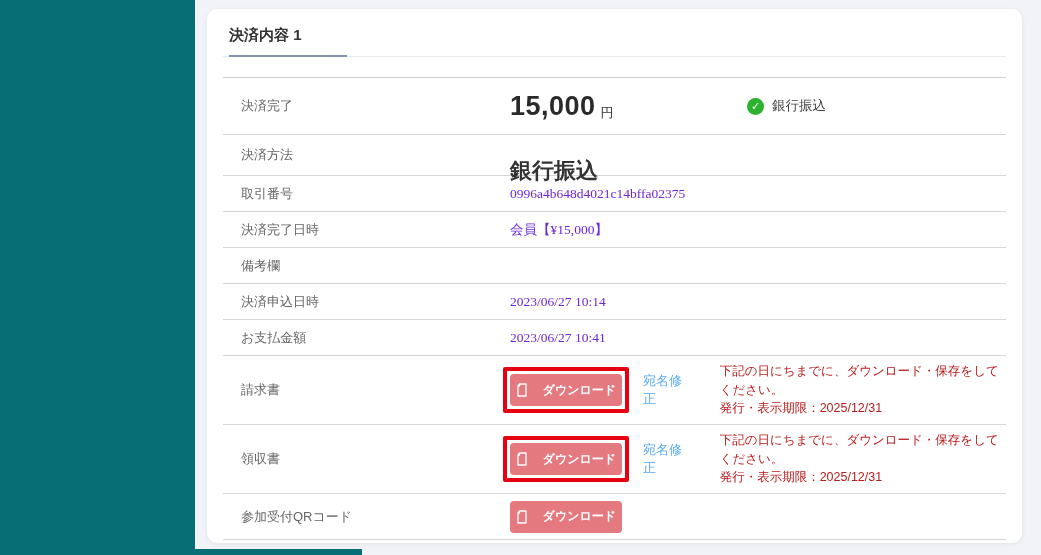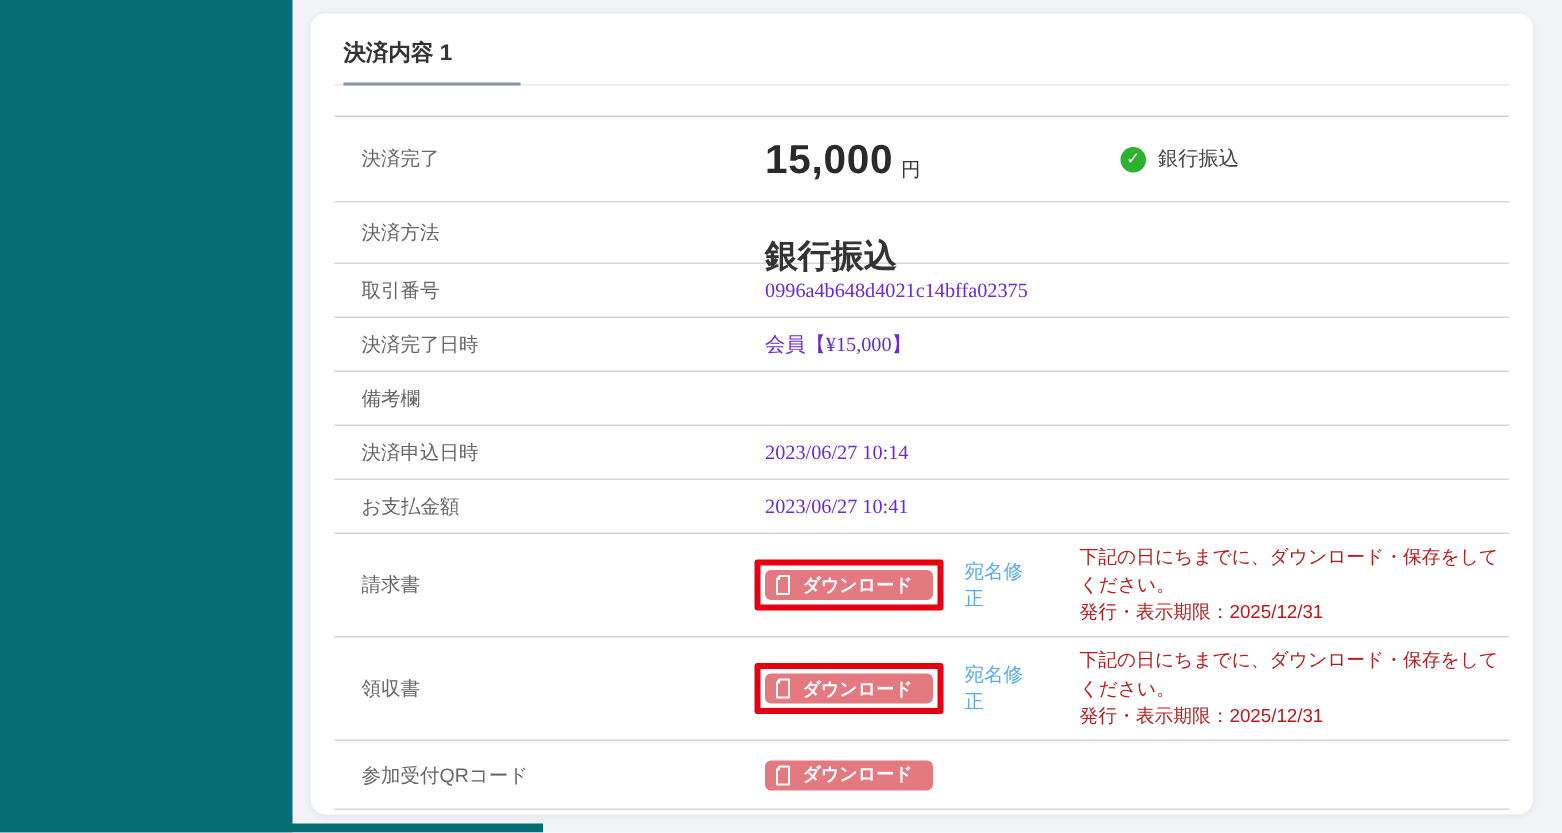--- a/index.html
+++ b/index.html
@@ -23,22 +23,22 @@
   .status{display:flex;align-items:center;margin-left:62px;}
   .check-circle{width:17px;height:17px;border-radius:50%;background:#2cb22c;color:#fff;
     font-size:11px;font-weight:bold;display:flex;align-items:center;justify-content:center;line-height:1;}
   .status-text{font-size:13.5px;color:#444;margin-left:8px;}
   .row-method{height:41px;}
   .method-value{font-size:22px;font-weight:bold;color:#333;margin-top:32px;}
   .row-simple{height:36px;}
   .simple-value{font-size:13.5px;color:#6d28d9;font-family:Liberation Serif, serif;}
   .row-doc{height:69px;}
   .row-qr{height:46px;}
-  .dl-button{display:inline-flex;align-items:center;justify-content:flex-start;gap:7px;
-    width:112px;height:20px;background:#e47980;color:#fff;border:none;border-radius:4px;
+  .dl-button{display:inline-flex;align-items:center;justify-content:space-between;gap:7px;
+    width:112px;height:32px;background:#e47980;color:#fff;border:none;border-radius:4px;
     font-size:12px;font-weight:bold;font-family:inherit;cursor:pointer;}
   .highlight-frame{display:inline-block;border:4px solid #e60012;border-radius:2px;
     padding:3px;margin-left:-7px;background:#fff;line-height:0;}
   .edit-link{font-size:13px;color:#58aaf2;margin-left:14px;text-decoration:none;cursor:pointer;}
   .doc-note{margin-left:27px;width:300px;font-size:12.5px;color:#b91c1c;line-height:1.5;}
   .doc-note div{margin:0;}
 </style>
 </head>
 <body>
 

